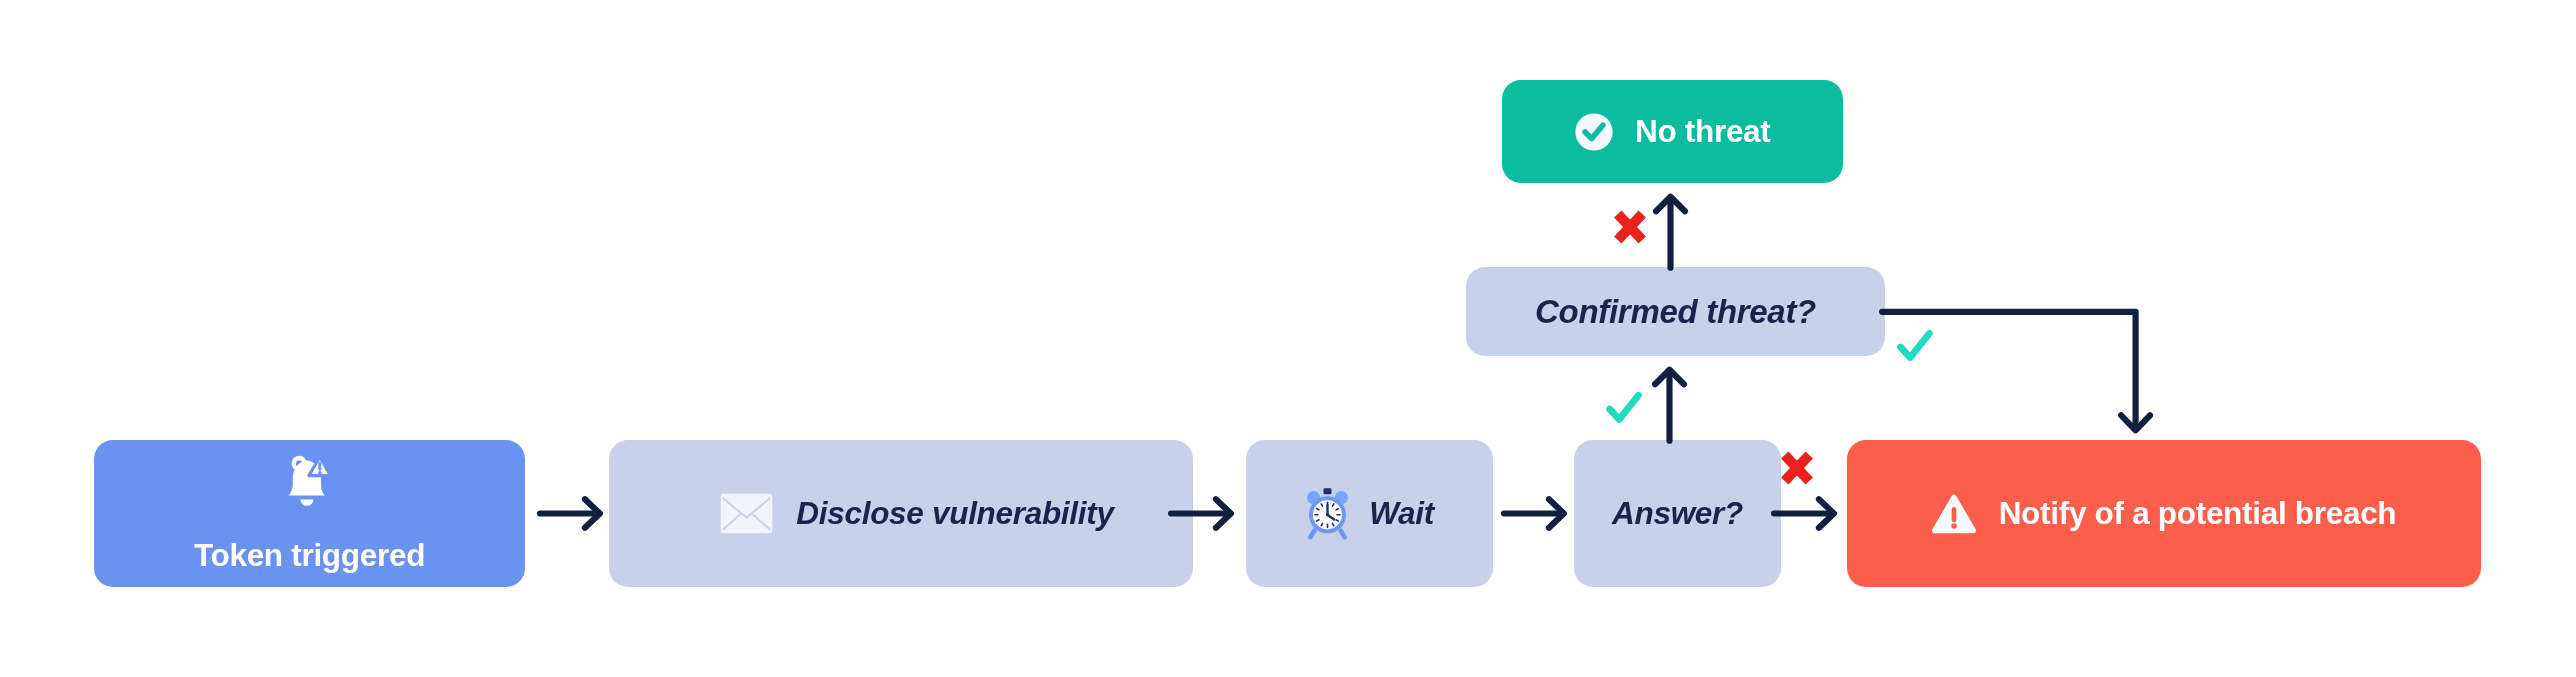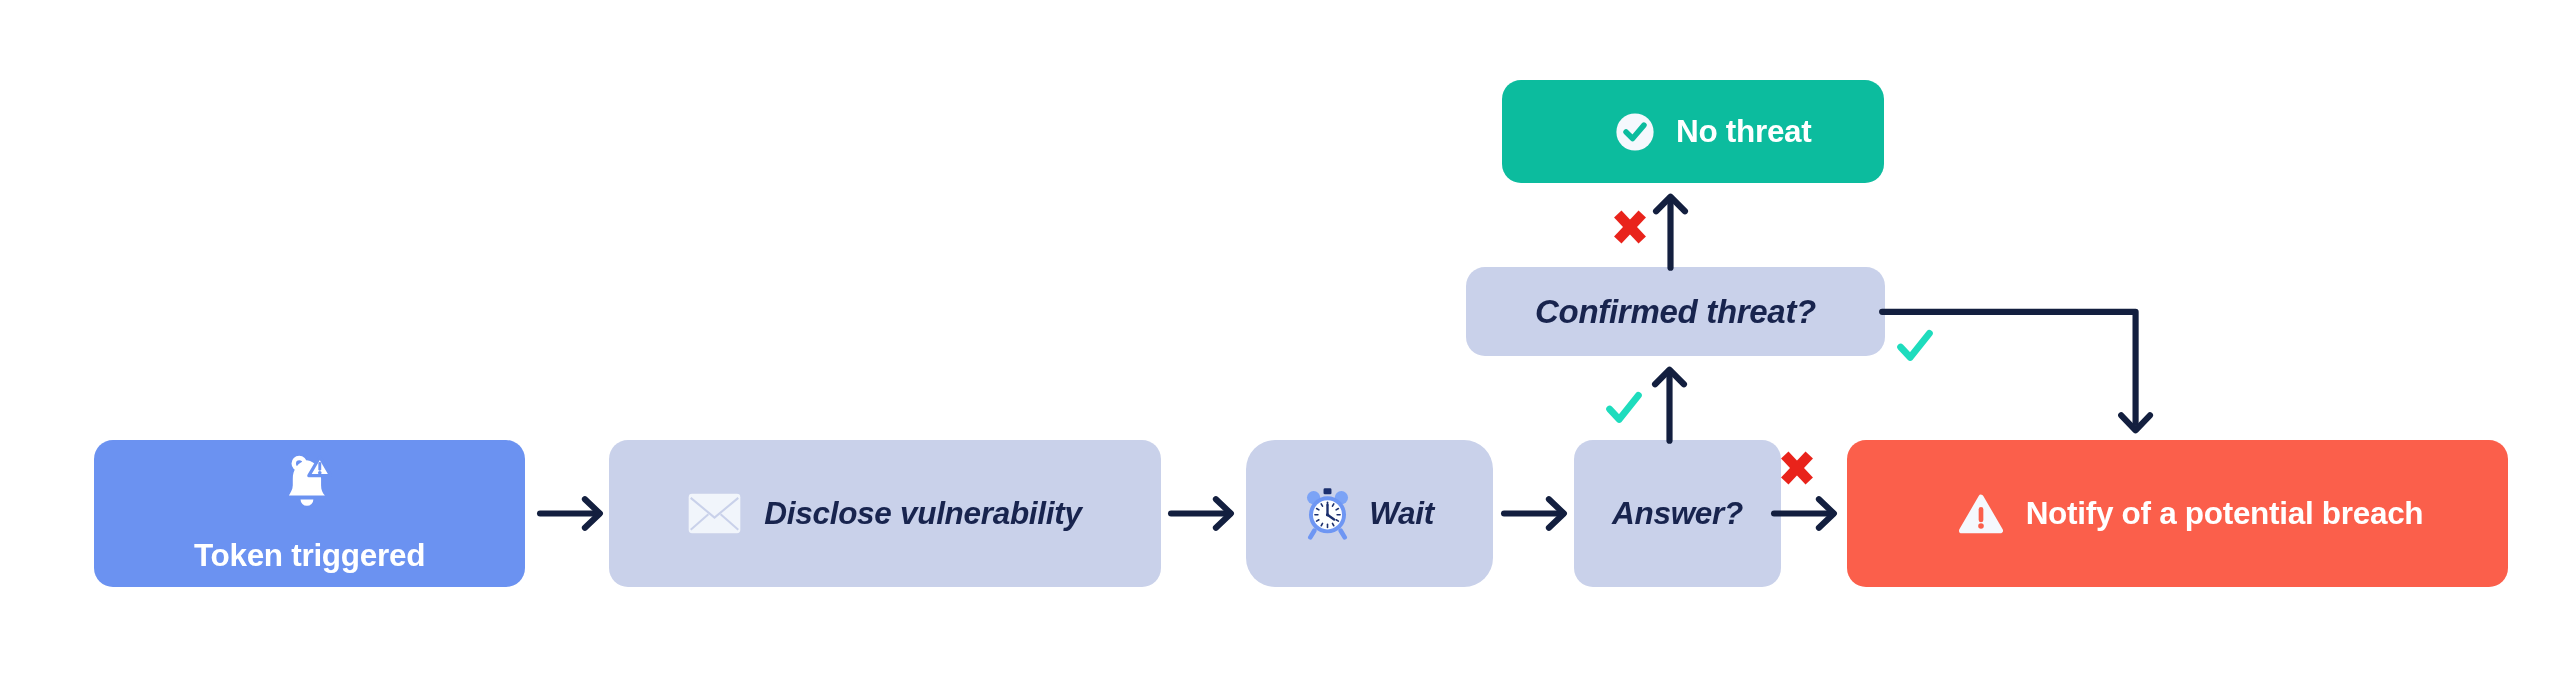--- a/index.html
+++ b/index.html
@@ -11,36 +11,36 @@
     overflow:hidden;
   }
   .node{
     position:absolute;
     display:flex;align-items:center;justify-content:center;
     border-radius:19px;
     font-weight:700;font-size:31.5px;letter-spacing:-0.3px;
   }
   .blue-node{background:var(--blue);color:#ffffff;}
   .lavender-node{background:var(--lavender);color:var(--navy);font-style:italic;}
-  .teal-node{background:var(--teal);color:#ffffff;padding-left:41px;}
-  .red-node{background:var(--red);color:#ffffff;padding-left:27px;}
+  .teal-node{background:var(--teal);color:#ffffff;}
+  .red-node{background:var(--red);color:#ffffff;}
 
   .icon{flex:0 0 auto;display:block;}
 
   svg.connector{position:absolute;overflow:visible;}
   .arrow-stroke{stroke:var(--ink);stroke-width:9;fill:none;stroke-linecap:round;stroke-linejoin:round;}
   .xmark-stroke{stroke:var(--crossRed);stroke-width:15;fill:none;stroke-linecap:butt;}
   .check-stroke{stroke:var(--checkTeal);stroke-width:10;fill:none;stroke-linecap:round;stroke-linejoin:round;}
 
   .two-line{line-height:1.26;text-align:left;}
 
   
   #node-token     {left:94px; top:440px; width:431px; height:147px; gap:23px;flex-direction:column;}
-  #node-disclose  {left:609px; top:440px; width:552px; height:147px; gap:23px;}
-  #node-wait      {left:1246px;top:440px; width:247px; height:147px; gap:19px;border-radius:29px;}
+  #node-disclose  {left:609px; top:440px; width:552px; height:147px; gap:23px;padding-left:32px;}
+  #node-wait      {left:1246px;top:440px; width:247px; height:147px; gap:19px;}
   #node-answer    {left:1574px;top:440px; width:207px; height:147px;}
   #node-notify    {left:1847px;top:440px; width:634px; height:147px; gap:23px;}
   #node-confirmed {left:1466px;top:267px; width:419px; height:89px; font-size:33px;}
   #node-nothreat  {left:1502px;top:80px; width:341px; height:103px; gap:20.5px;}
 </style>
 </head>
 <body>
 
 <div id="canvas">
 

